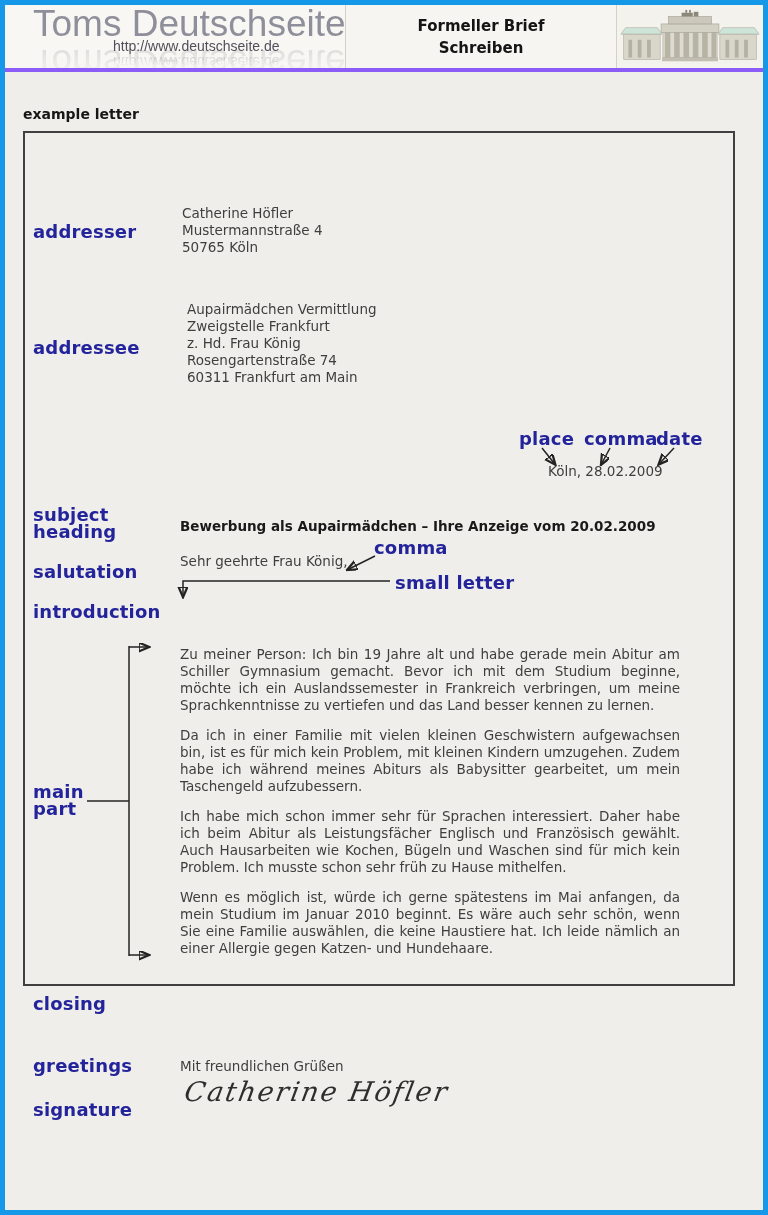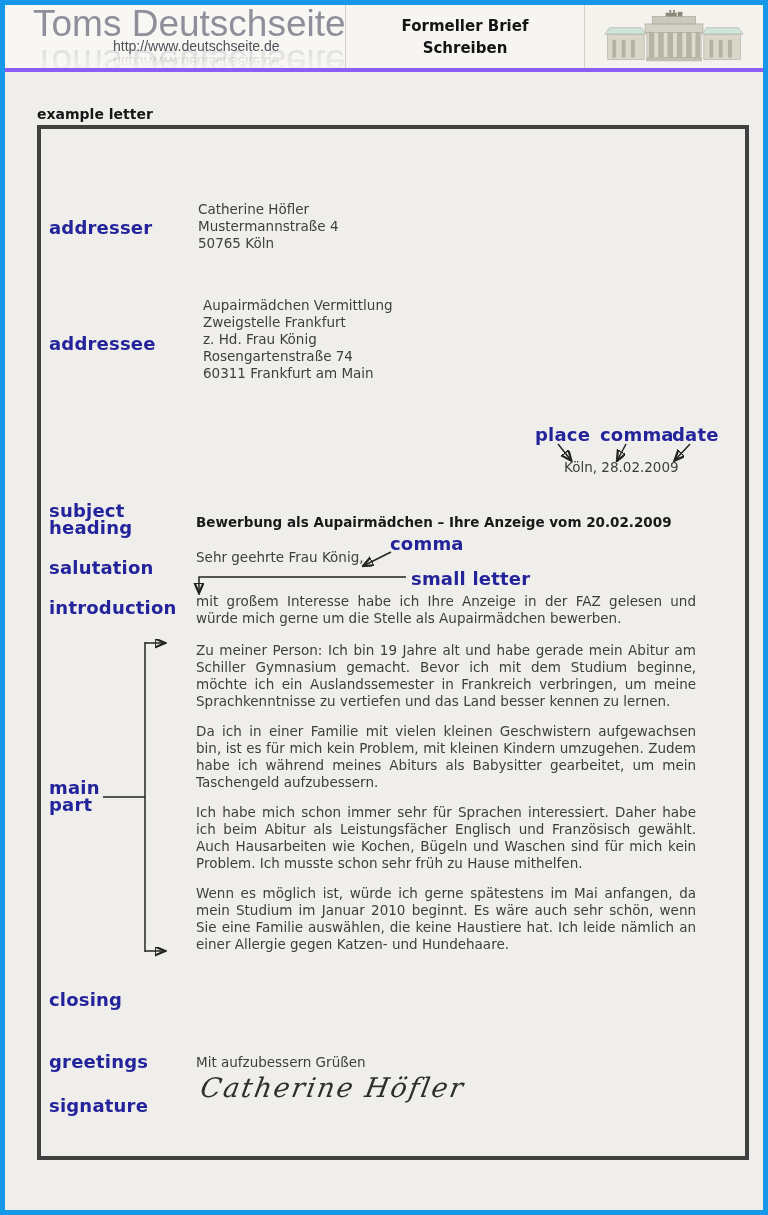--- a/index.html
+++ b/index.html
@@ -18,29 +18,29 @@
   .logo-main-r { top:36px; transform:scaleY(-1); opacity:.33;
     -webkit-mask-image:linear-gradient(to bottom, transparent 15%, rgba(0,0,0,.9) 95%);
             mask-image:linear-gradient(to bottom, transparent 15%, rgba(0,0,0,.9) 95%); }
   .logo-url, .logo-url-r {
     position:absolute; left:108px; top:33px; white-space:nowrap;
     font-family:"Liberation Sans", sans-serif; font-size:14px; color:#50505a; z-index:2;
   }
   .logo-url-r { top:49px; transform:scaleY(-1); opacity:.28;
     -webkit-mask-image:linear-gradient(to bottom, transparent 20%, rgba(0,0,0,.9) 95%);
             mask-image:linear-gradient(to bottom, transparent 20%, rgba(0,0,0,.9) 95%); }
-  .title-cell { width:240px; box-sizing:border-box; border-left:1px solid #d2d2ca; border-right:1px solid #d2d2ca;
+  .title-cell { width:272px; box-sizing:border-box; border-left:1px solid #d2d2ca; border-right:1px solid #d2d2ca;
     display:flex; flex-direction:column; align-items:center; justify-content:center; gap:4px; background:#f6f5f1; }
   .title-line { font-weight:bold; font-size:15px; color:#141414; }
   .gate-cell { flex:1; display:flex; align-items:center; justify-content:center; background:#f4f3ee; }
   
-  .content { padding:0 32px; }
+  .content { padding:0 18px; }
   .section-heading { margin:33px 0 0 0; font-size:14px; line-height:18px; font-weight:bold; color:#161616; }
-  .letter-box { position:relative; margin-top:2px; width:712px; height:1035px;
-    border:4px solid #404040; box-sizing:border-box; }
+  .letter-box { position:relative; margin-top:8px; width:712px; height:855px;
+    border:2px solid #404040; box-sizing:border-box; }
   .lbl { position:absolute; font-weight:bold; font-size:18px; line-height:17px; color:#23239b; letter-spacing:.2px; }
   .txt { position:absolute; font-size:13.5px; line-height:17px; color:#3e3e3e; }
   .par { width:500px; text-align:justify; }
   .bold-black { font-weight:bold; color:#191919; font-size:13.5px;text-align:center; }
   .sig { font-family:"DejaVu Serif", serif; font-style:italic; font-size:27px; color:#2e2e2e;
     transform:skewX(-10deg); letter-spacing:2px; }
   .anno-svg { position:absolute; }
   svg line, svg path, svg polyline { stroke:#232323; stroke-width:1.5; fill:none; }
 </style>
 </head>
@@ -151,21 +151,20 @@
         <defs>
           <marker id="ah3" markerWidth="8" markerHeight="8" refX="5.5" refY="3" orient="auto" markerUnits="strokeWidth">
             <path d="M0,0 L7,3 L0,6 z" fill="#232323" stroke="none"></path>
           </marker>
         </defs>
         <polyline points="213,7 6,7 6,21" marker-end="url(#ah3)"></polyline>
       </svg>
       <div class="lbl" style="left:370px; top:441px;">small letter</div>
 
       <div class="lbl" style="left:8px; top:470px;">introduction</div>
-      <div class="txt par" style="left:155px; top:464px;">mit großem Interesse habe ich Ihre Anzeige in der FAZ gelesen und würde mich gerne um die Stelle als Aupairmädchen bewerben.</div>
 
       <svg class="anno-svg" style="left:58px; top:505px;" width="85" height="330" viewBox="0 0 85 330">
         <defs>
           <marker id="ah4" markerWidth="8" markerHeight="8" refX="5.5" refY="3" orient="auto" markerUnits="strokeWidth">
             <path d="M0,0 L7,3 L0,6 z" fill="#1a1a1a" stroke="none"></path>
           </marker>
         </defs>
         <path d="M4 163 H 46"></path>
         <path d="M46 8 V 318"></path>
         <line x1="46" y1="9" x2="64" y2="9" marker-end="url(#ah4)"></line>
@@ -177,20 +176,20 @@
       </div>
 
       <div class="txt par" style="left:155px; top:513px;">Zu meiner Person: Ich bin 19 Jahre alt und habe gerade mein Abitur am Schiller Gymnasium gemacht. Bevor ich mit dem Studium beginne, möchte ich ein Auslandssemester in Frankreich verbringen, um meine Sprachkenntnisse zu vertiefen und das Land besser kennen zu lernen.</div>
       <div class="txt par" style="left:155px; top:675px;">Ich habe mich schon immer sehr für Sprachen interessiert. Daher habe ich beim Abitur als Leistungsfächer Englisch und Französisch gewählt. Auch Hausarbeiten wie Kochen, Bügeln und Waschen sind für mich kein Problem. Ich musste schon sehr früh zu Hause mithelfen.</div>
       <div class="txt par" style="left:155px; top:594px;">Da ich in einer Familie mit vielen kleinen Geschwistern aufgewachsen bin, ist es für mich kein Problem, mit  kleinen Kindern umzugehen. Zudem habe ich während meines Abiturs als Babysitter gearbeitet, um mein Taschengeld aufzubessern.</div>
       <div class="txt par" style="left:155px; top:756px;">Wenn es möglich ist, würde ich gerne spätestens im Mai anfangen, da mein Studium im Januar 2010 beginnt. Es wäre auch sehr schön, wenn Sie eine Familie auswählen, die keine Haustiere hat. Ich leide nämlich an einer Allergie gegen Katzen- und Hundehaare.</div>
 
       <div class="lbl" style="left:8px; top:862px;">closing</div>
 
       <div class="lbl" style="left:8px; top:924px;">greetings</div>
-      <div class="txt" style="left:155px; top:925px;">Mit aufzubessern Grüßen</div>
+      <div class="txt" style="left:155px; top:925px;">Mit freundlichen Grüßen</div>
 
       <div class="lbl" style="left:8px; top:968px;">signature</div>
       <div class="txt sig" style="left:160px; top:950px;">Catherine Höfler</div>
 
     </div>
   </div>
 </div>
 
 </body></html>

